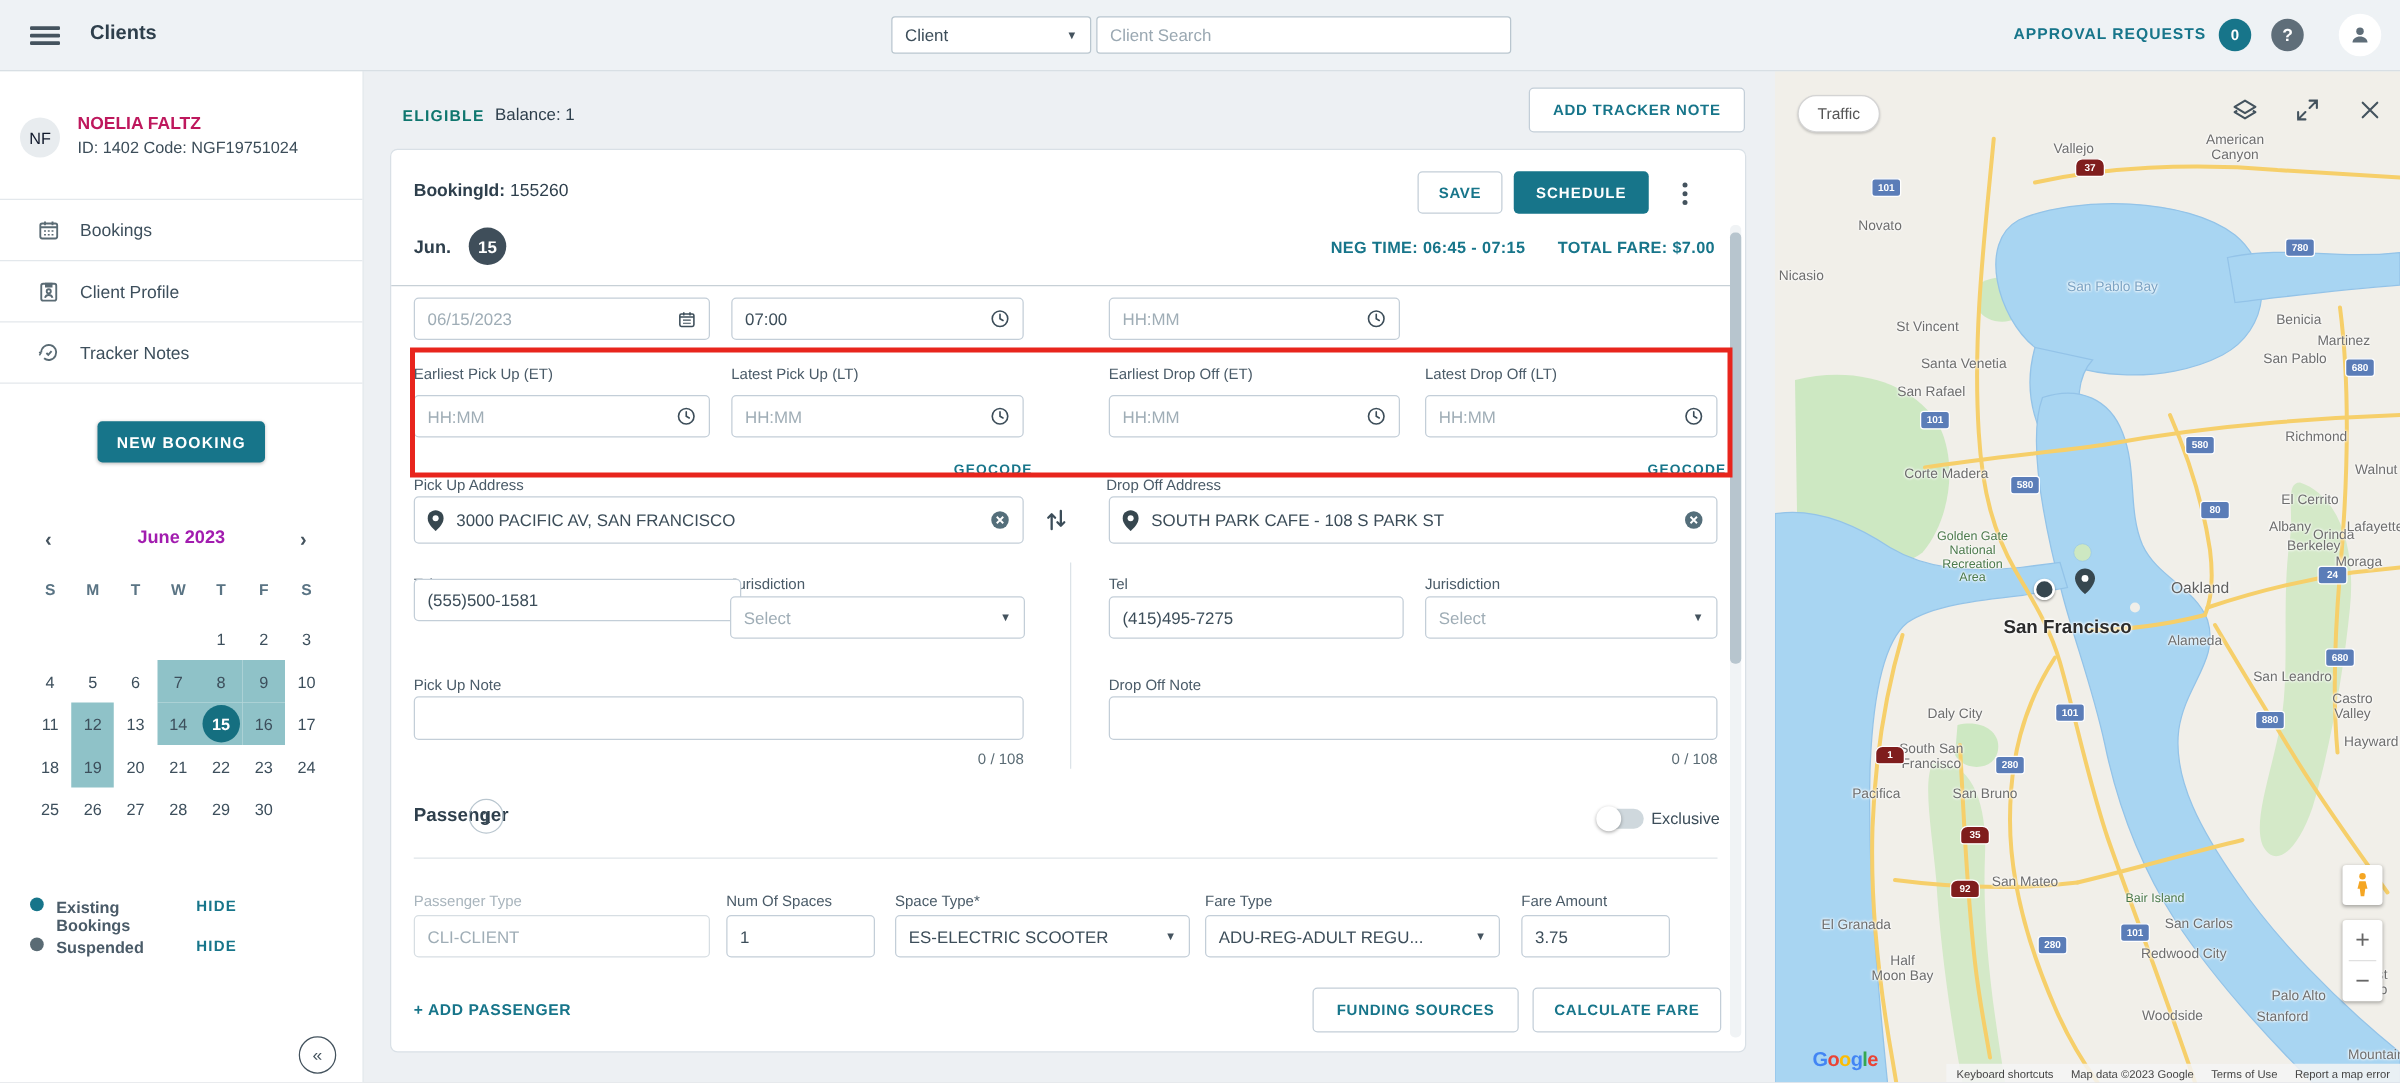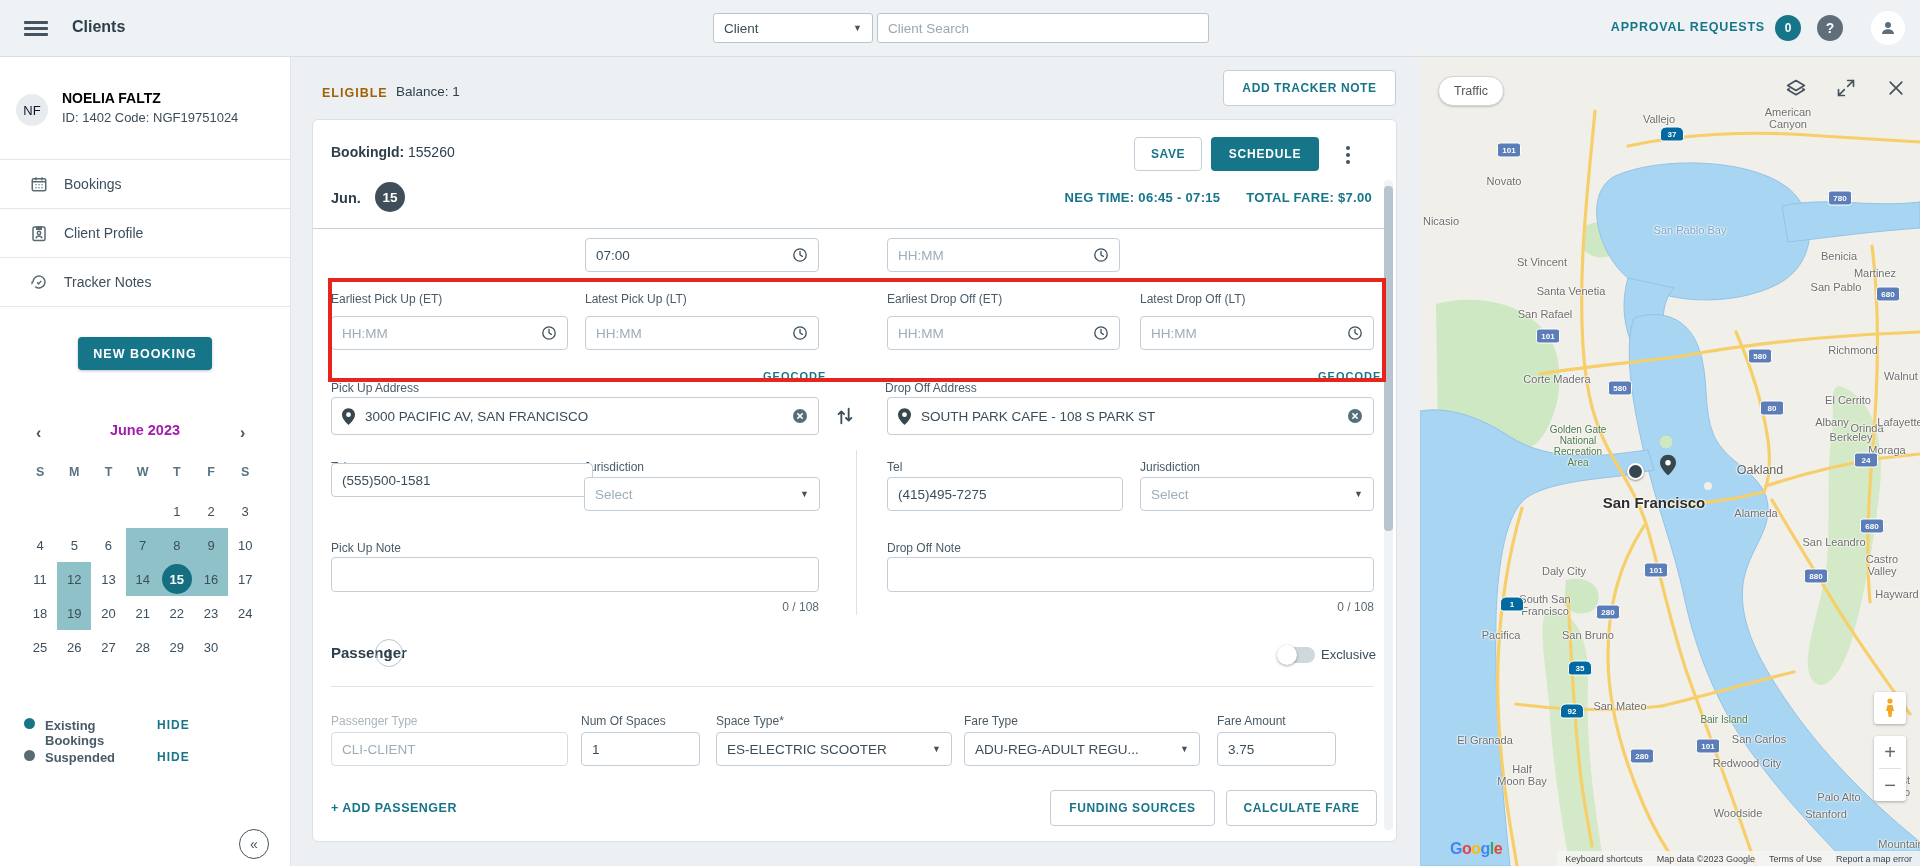--- a/index.html
+++ b/index.html
@@ -14,21 +14,21 @@
   .client-search{position:absolute;left:877px;top:13px;width:332px;height:30px;border:1px solid #b9c6cf;border-radius:3px;box-sizing:border-box;padding:0 10px;font-size:13.5px;color:#3c4d59;font-family:"Liberation Sans",sans-serif;}
   .client-search::placeholder{color:#9aa8b2;}
   .approval{position:absolute;right:155px;top:20px;font-size:12.5px;font-weight:bold;letter-spacing:.8px;color:#17758a;cursor:pointer;}
   .badge0{position:absolute;right:119px;top:15px;width:26px;height:26px;border-radius:50%;background:#17758a;color:#fff;font-size:12px;font-weight:bold;display:flex;align-items:center;justify-content:center;cursor:pointer;}
   .helpbtn{position:absolute;right:77px;top:15px;width:26px;height:26px;border-radius:50%;background:#5f6e79;color:#fff;font-size:14px;font-weight:bold;display:flex;align-items:center;justify-content:center;cursor:pointer;}
   .avatarbtn{position:absolute;right:15px;top:11px;width:34px;height:34px;border-radius:50%;background:#fff;display:flex;align-items:center;justify-content:center;cursor:pointer;}
   
   .sidebar{position:absolute;top:56px;left:0;width:290px;height:810px;background:#fff;border-right:1px solid #dfe5e9;z-index:20;}
   .client-card{position:absolute;top:0;left:0;width:290px;height:103px;border-bottom:1px solid #e3e8ec;}
   .client-avatar{position:absolute;left:16px;top:38px;width:32px;height:32px;border-radius:50%;background:#e8ecef;color:#0f172a;font-size:13px;display:flex;align-items:center;justify-content:center;}
-  .client-name{position:absolute;left:62px;top:34px;font-size:14px;font-weight:bold;color:#000000;}
+  .client-name{position:absolute;left:62px;top:34px;font-size:14px;font-weight:bold;color:#be185d;}
   .client-meta{position:absolute;left:62px;top:54px;font-size:13px;color:#3c4d59;}
   .menu-item{position:absolute;left:0;width:290px;height:49px;border-bottom:1px solid #e3e8ec;display:flex;align-items:center;cursor:pointer;}
   .menu-item .mi-icon{margin-left:28px;width:22px;display:flex;justify-content:center;}
   .menu-item .mi-label{margin-left:14px;font-size:14px;color:#3d4f5c;}
   .new-booking{position:absolute;left:78px;top:281px;width:134px;height:33px;background:#17758a;color:#fff;font-size:12.5px;font-weight:bold;letter-spacing:1px;border:none;border-radius:4px;cursor:pointer;box-shadow:0 1px 3px rgba(0,0,0,.25);font-family:"Liberation Sans",sans-serif;}
   .cal-header{position:absolute;top:366px;left:0;width:290px;height:24px;}
   .cal-prev,.cal-next{position:absolute;top:2px;font-size:16px;font-weight:bold;color:#44535e;cursor:pointer;}
   .cal-prev{left:36px;} .cal-next{left:240px;}
   .cal-month{position:absolute;left:0;width:290px;text-align:center;font-size:14.5px;font-weight:bold;color:#a21caf;}
   .cal-head{position:absolute;top:406px;left:23px;width:240px;display:grid;grid-template-columns:repeat(7,34.2px);}
@@ -37,21 +37,21 @@
   .cal-cell{display:flex;align-items:center;justify-content:center;font-size:13px;color:#3d4f5c;cursor:pointer;}
   .cal-cell.hl{background:#8fc2c8;}
   .sel-circle{width:30px;height:30px;border-radius:50%;background:#156f80;color:#fff;display:flex;align-items:center;justify-content:center;font-weight:bold;}
   .legend-row{position:absolute;left:24px;width:250px;height:16px;display:flex;align-items:flex-start;}
   .legend-dot{width:11px;height:11px;border-radius:50%;margin-right:10px;}
   .legend-label{font-size:13px;font-weight:bold;color:#4a5b68;width:112px;}
   .legend-hide{font-size:12px;font-weight:bold;letter-spacing:1px;color:#17758a;cursor:pointer;}
   .collapse-btn{position:absolute;left:239px;top:773px;width:28px;height:28px;border-radius:50%;border:1.5px solid #44535e;background:#fff;color:#44535e;font-size:14px;display:flex;align-items:center;justify-content:center;cursor:pointer;}
   
   .main{position:absolute;top:56px;left:290px;width:1130px;height:810px;}
-  .eligible{position:absolute;left:32px;top:30px;font-size:12.5px;font-weight:bold;letter-spacing:1px;color:#a16207;}
+  .eligible{position:absolute;left:32px;top:30px;font-size:12.5px;font-weight:bold;letter-spacing:1px;color:#0f766e;}
   .balance{position:absolute;left:106px;top:28px;font-size:13.5px;color:#2e3f4c;}
   .btn-outline{background:#fff;border:1px solid #c3ced8;border-radius:4px;color:#17758a;font-size:12px;font-weight:bold;letter-spacing:.6px;cursor:pointer;font-family:"Liberation Sans",sans-serif;}
   .add-tracker{position:absolute;left:933px;top:14px;width:173px;height:36px;}
   .card{position:absolute;left:22px;top:63px;width:1085px;height:723px;background:#fff;border:1px solid #d9e0e6;border-radius:6px;box-sizing:border-box;}
   .booking-id{position:absolute;left:18px;top:24px;font-size:14px;color:#2e3f4c;}
   .booking-id b{font-weight:bold;}
   .save-btn{position:absolute;left:821px;top:17px;width:68px;height:34px;}
   .schedule-btn{position:absolute;left:898px;top:17px;width:108px;height:34px;background:#17758a;border:none;border-radius:4px;color:#fff;font-size:12px;font-weight:bold;letter-spacing:.8px;cursor:pointer;font-family:"Liberation Sans",sans-serif;}
   .kebab{position:absolute;left:1028px;top:22px;width:14px;height:26px;cursor:pointer;display:flex;flex-direction:column;align-items:center;justify-content:center;gap:3px;}
   .kebab i{width:4px;height:4px;border-radius:50%;background:#44535e;}
@@ -88,21 +88,21 @@
   .map svg.geo-svg{position:absolute;left:0;top:0;}
   .traffic-pill{position:absolute;left:18px;top:20px;width:64px;height:28px;background:#fff;border:1px solid #d4d4d4;border-radius:15px;font-size:12.5px;color:#565656;display:flex;align-items:center;justify-content:center;box-shadow:0 1px 2px rgba(0,0,0,.2);cursor:pointer;z-index:6;}
   .map-topicons{position:absolute;right:14px;top:22px;display:flex;gap:30px;z-index:6;}
   .map-topicons .mi{cursor:pointer;}
   .mlabel{position:absolute;transform:translate(-50%,-50%);font-size:11px;color:#6e6e6e;white-space:pre-line;text-align:center;text-shadow:0 0 2px #fff,0 0 2px #fff,0 0 3px #fff;z-index:4;}
   .mlabel.city{font-size:15px;font-weight:bold;color:#2c2c2c;}
   .mlabel.big{font-size:12.5px;color:#5f5f5f;}
   .mlabel.water{color:#7ba3c4;}
   .mlabel.park{color:#4c7a4c;font-size:10px;}
   .shield{position:absolute;transform:translate(-50%,-50%);min-width:18px;height:13px;padding:0 2px;background:#5b7db8;border:1px solid #fff;border-radius:3px;color:#fff;font-size:8px;font-weight:bold;display:flex;align-items:center;justify-content:center;z-index:4;}
-  .shield.green{background:#0369a1;border-radius:6px 6px 3px 3px;}
+  .shield.green{background:#7f1d1d;border-radius:6px 6px 3px 3px;}
   .pegman{position:absolute;right:14px;top:636px;width:32px;height:32px;background:#fff;border-radius:3px;box-shadow:0 1px 3px rgba(0,0,0,.3);display:flex;align-items:center;justify-content:center;cursor:pointer;z-index:6;}
   .zoomctl{position:absolute;right:14px;top:680px;width:32px;height:65px;background:#fff;border-radius:3px;box-shadow:0 1px 3px rgba(0,0,0,.3);display:flex;flex-direction:column;z-index:6;}
   .zoomctl .zbtn{flex:1;display:flex;align-items:center;justify-content:center;font-size:20px;color:#666;cursor:pointer;}
   .zoomctl .zdiv{height:1px;background:#e0e0e0;margin:0 5px;}
   .glogo{position:absolute;left:30px;bottom:8px;font-size:16px;font-weight:bold;letter-spacing:-.5px;z-index:6;}
   .map-attr{position:absolute;right:0;bottom:0;height:15px;background:rgba(245,245,245,.85);display:flex;align-items:center;padding:0 8px;gap:14px;z-index:6;}
   .attr-item{font-size:9px;color:#444;white-space:nowrap;}
   .marker-dot{position:absolute;left:207px;top:407px;width:13px;height:13px;border-radius:50%;background:#37474f;border:2.5px solid #fff;box-shadow:0 1px 2px rgba(0,0,0,.4);z-index:5;}
   .marker-pin{position:absolute;left:240px;top:398px;z-index:5;}
 </style>
@@ -260,20 +260,30 @@
 
       <div class="month-lbl">Jun.</div>
       <div class="day-chip">15</div>
       <div class="negtime">
         <span style="margin-left:0">NEG TIME: 06:45 - 07:15</span>
         <span>TOTAL FARE: $7.00</span>
       </div>
 
       <div class="scroll-line"></div>
 
+      <div class="inp" style="left:18px;top:118px;width:237px;">
+        <span class="ph">06/15/2023</span>
+        <span class="icon-r">
+          <svg width="15" height="15" viewBox="0 0 24 24" fill="none" stroke="#3c4d59" stroke-width="2">
+              <rect x="3" y="5" width="18" height="16" rx="2"></rect>
+              <path d="M3 9h18M8 3v4M16 3v4"></path>
+              <path d="M7 13h10M7 17h10" stroke-width="1.4"></path>
+            </svg>
+        </span>
+      </div>
       <div class="inp" style="left:272px;top:118px;width:234px;">
         <span class="val">07:00</span>
         <span class="icon-r">
           <svg width="16" height="16" viewBox="0 0 16 16">
               <circle cx="8" cy="8" r="6.2" fill="none" stroke="#3c4d59" stroke-width="1.3"></circle>
               <path d="M8 4.5V8l2.4 1.4" stroke="#3c4d59" stroke-width="1.3" fill="none" stroke-linecap="round"></path>
             </svg>
         </span>
       </div>
       <div class="inp" style="left:574px;top:118px;width:233px;">

